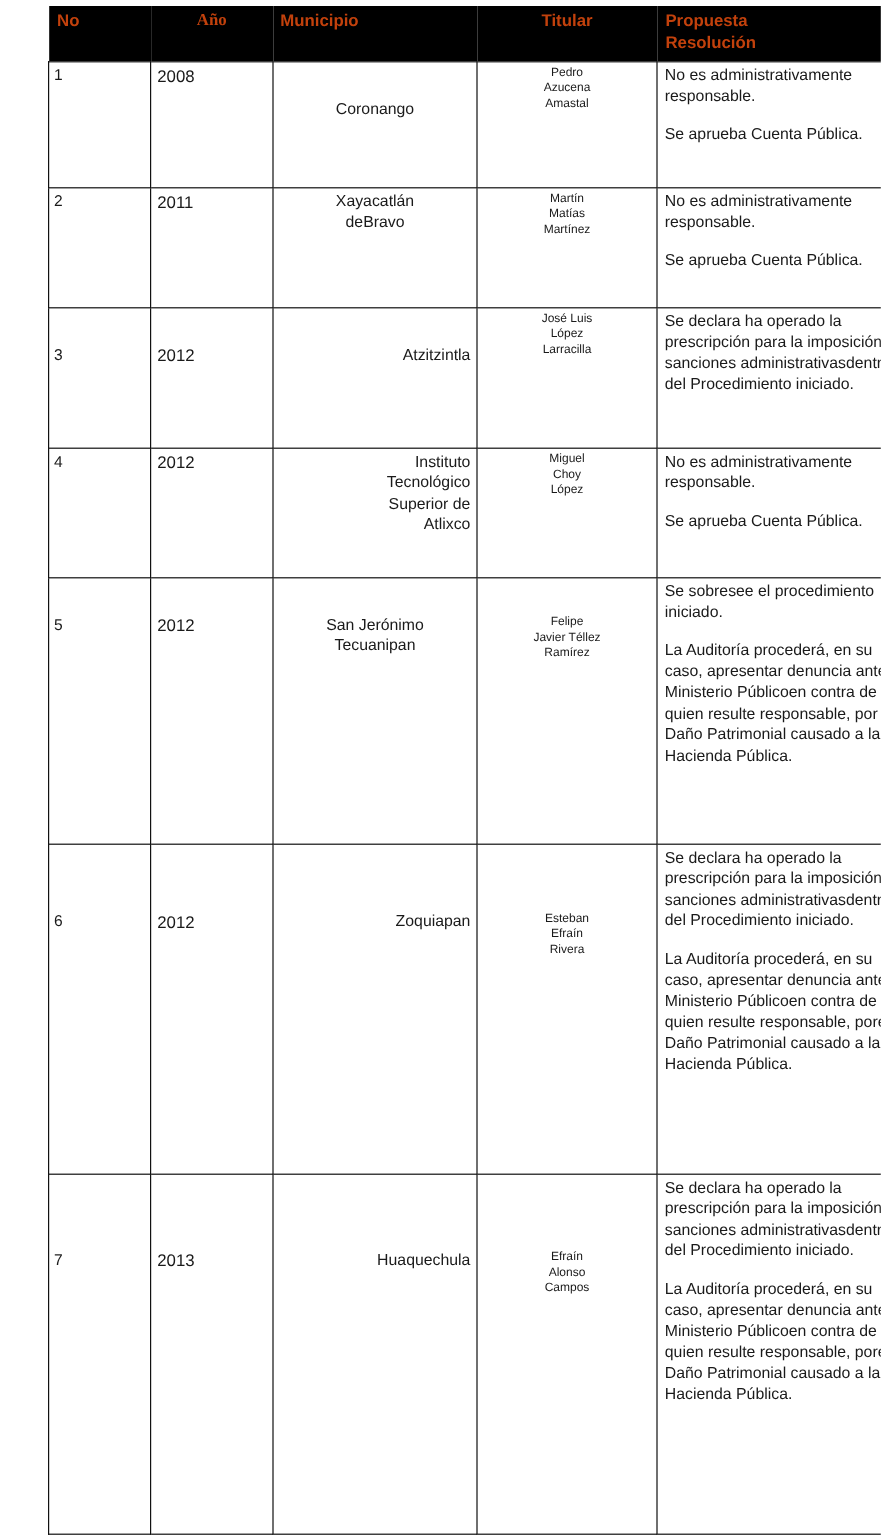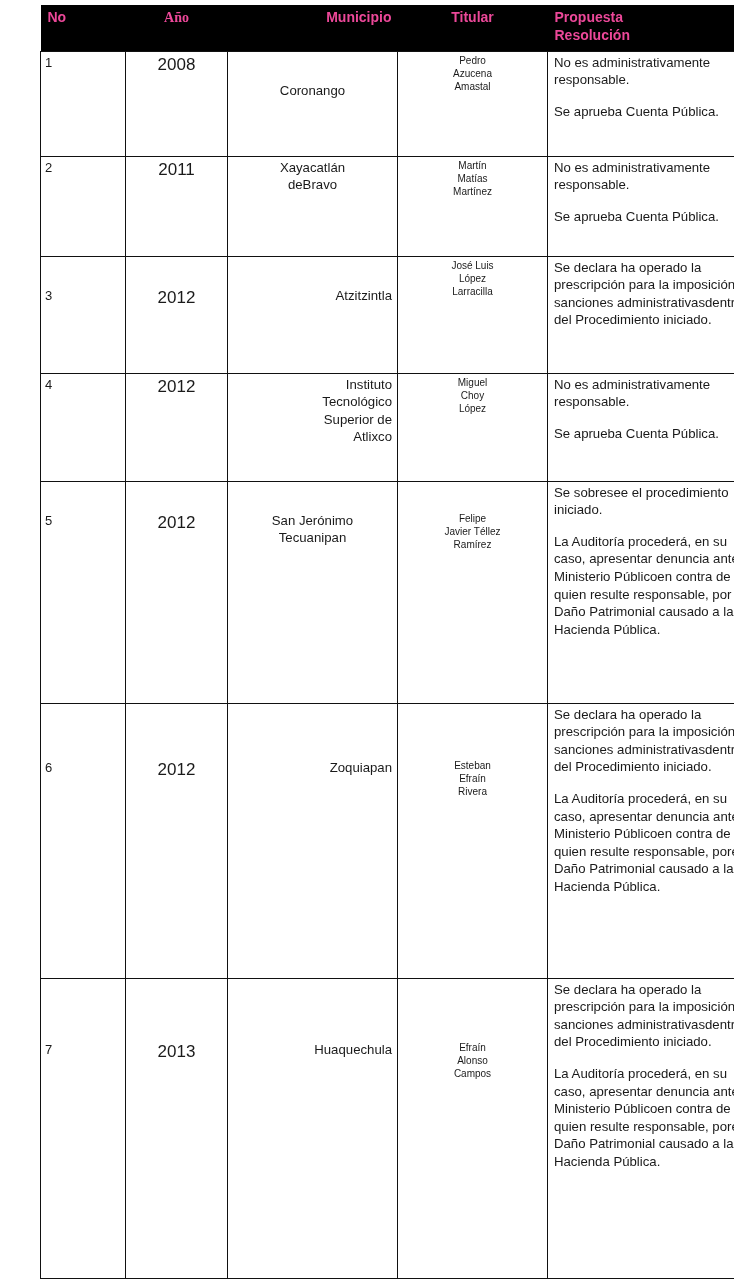--- a/index.html
+++ b/index.html
@@ -34,51 +34,51 @@
     border-collapse: collapse;
     table-layout: fixed;
     width: 661px;
     font-size: 13.2px;
     line-height: 1.32;
   }
 
   
   thead th {
     background: #000000;
-    color: #ec4899;
+    color: #c2410c;
     font-weight: bold;
     font-size: 14px;
     line-height: 1.28;
     padding: 4px 6px 6px 6px;
     border: 0;
     vertical-align: top;
     height: 32px;
   }
   th.h-no       { text-align: left;   width: 72px; padding-left: 7px; }
   th.h-anio     { text-align: center; width: 90px; font-family: Liberation Serif, serif; }
-  th.h-muni     { text-align: right; width: 158px; }
+  th.h-muni     { text-align: left; width: 158px; }
   th.h-titular  { text-align: center; width: 138px; }
   th.h-prop     { text-align: left;   width: 203px; padding-left: 7px; }
 
   
   tbody td {
     border: 1px solid #111111;
     vertical-align: top;
     padding: 2px 5px 4px 5px;
     background: #ffffff;
   }
 
   td.c-no {
     text-align: left;
     padding-left: 4px;
     font-size: 13px;
   }
   td.c-anio {
-    text-align: center;
-    font-size: 17px;
+    text-align: left;
+    font-size: 14px;
   }
   td.c-muni  { font-size: 13.2px; }
   td.c-tit   { font-size: 10px; }
   td.c-prop  {
     font-size: 13.2px;
     text-align: left;
     padding-left: 6px;
     line-height: 1.33;
   }
 

